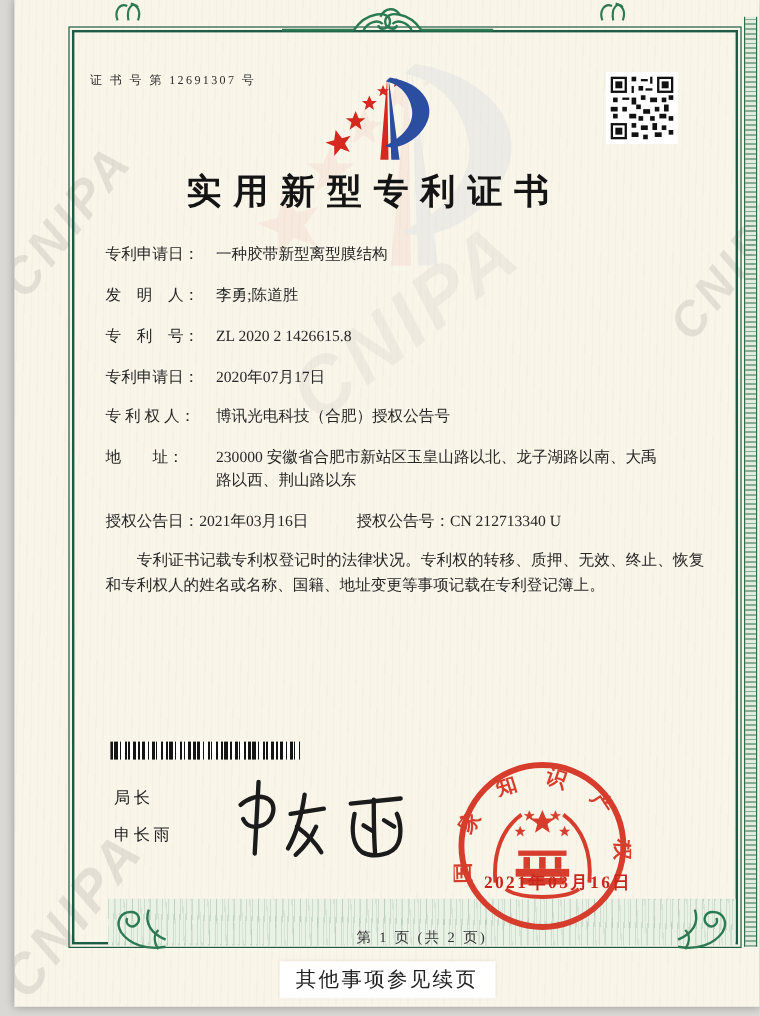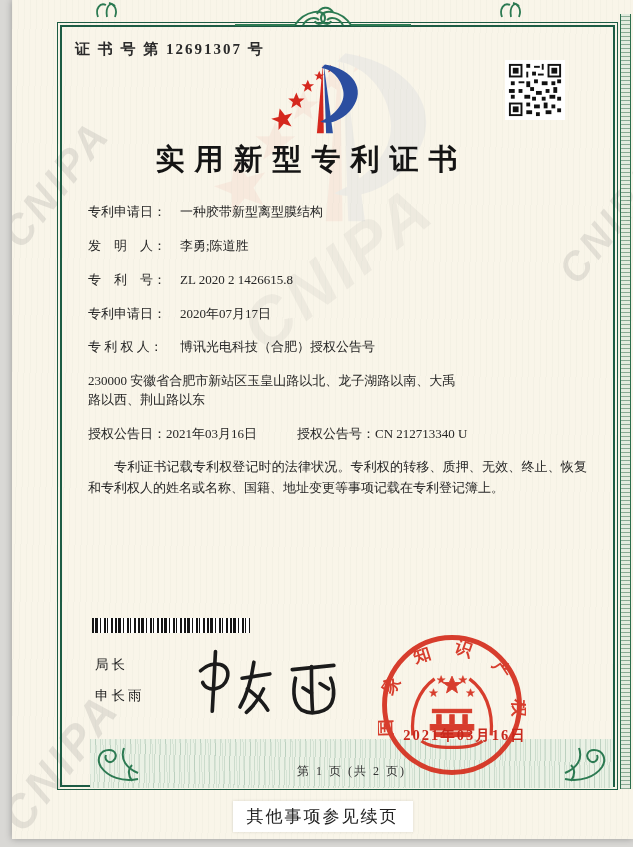--- a/index.html
+++ b/index.html
@@ -12,21 +12,21 @@
   .right-strip{position:absolute;right:2px;top:14px;bottom:50px;width:9px;z-index:1;
     border-left:1px solid #2c6e4e;border-right:1px solid #2c6e4e;
     background:repeating-linear-gradient(0deg,rgba(44,110,78,.55) 0 1.5px,#e3ecdf 1.5px 4px);}
   .wm{position:absolute;color:rgba(110,110,110,.16);font-weight:bold;font-style:italic;
     font-family:"Liberation Sans","DejaVu Sans",sans-serif;letter-spacing:4px;
     pointer-events:none;z-index:0;white-space:nowrap;}
   .wm1{left:-30px;top:160px;font-size:42px;transform:rotate(-52deg);}
   .wm2{left:528px;top:200px;font-size:40px;transform:rotate(-52deg);}
   .wm3{left:-32px;top:735px;font-size:46px;transform:rotate(-52deg);}
   .wm4{left:215px;top:230px;font-size:66px;transform:rotate(-38deg);color:rgba(120,120,120,.08);}
-  .cert-no{position:absolute;left:63px;top:40px;font-size:15px;color:#2a2a2a;letter-spacing:2px;z-index:2;font-weight:bold;}
+  .cert-no{position:absolute;left:63px;top:60px;font-size:10px;color:#2a2a2a;letter-spacing:2px;z-index:2;}
   .logo{position:absolute;left:252px;top:60px;z-index:2;}
   .logo-ghost{position:absolute;left:185px;top:40px;opacity:.05;z-index:0;}
   .qr{position:absolute;left:493px;top:60px;z-index:2;background:#fff;padding:2px;}
   .title{position:absolute;left:0;right:22px;top:140px;text-align:center;font-size:29px;
     font-weight:bold;color:#141414;letter-spacing:10px;z-index:2;}
   .content{position:absolute;left:76px;right:46px;top:203px;z-index:2;color:#262626;}
   .field-row{display:flex;margin-bottom:15px;font-size:13px;line-height:1.45;}
   .field-label{width:92px;flex:none;white-space:nowrap;}
   .field-value{flex:1;}
   .field-value.addr{max-width:378px;}
@@ -37,21 +37,21 @@
   .barcode{position:absolute;left:80px;top:618px;width:158px;height:15px;z-index:2;background:
     repeating-linear-gradient(90deg,#151515 0 2px,#fff 2px 3px,#151515 3px 6px,#fff 6px 8px,
     #151515 8px 9px,#fff 9px 12px,#151515 12px 14px,#fff 14px 15px,#151515 15px 16px,
     #fff 16px 19px,#151515 19px 21px,#fff 21px 23px);}
   .officer{position:absolute;left:83px;top:656px;font-size:13.5px;color:#222;z-index:2;}
   .officer div{margin-bottom:13px;letter-spacing:3px;}
   .signature{position:absolute;left:180px;top:643px;z-index:3;}
   .seal{position:absolute;left:366px;top:631px;z-index:3;opacity:.93;}
   .seal-date{position:absolute;left:368px;top:726px;width:170px;text-align:center;z-index:4;
     color:#c8281c;font-size:14.5px;letter-spacing:2px;font-weight:bold;}
-  .band{position:absolute;left:64px;right:20px;bottom:51px;height:49px;z-index:1;background-color:#eaf1e5;
+  .band{position:absolute;left:64px;right:20px;bottom:51px;height:39px;z-index:1;background-color:#eaf1e5;
     background-image:repeating-linear-gradient(92deg,rgba(46,110,78,.16) 0 1px,transparent 1px 5px),
     repeating-linear-gradient(88deg,rgba(46,110,78,.10) 0 1px,transparent 1px 7px);margin-left:14px;}
   .page-num{position:absolute;left:0;right:0;top:24px;text-align:center;font-size:12px;color:#333;letter-spacing:2px;}
   .flourish{position:absolute;top:2px;}
   .flourish.fl-left{left:2px;}
   .flourish.fl-right{right:2px;transform:scaleX(-1);}
   .note{position:absolute;left:50%;transform:translateX(-50%);top:801px;background:#fff;
     padding:4px 14px;font-size:17px;color:#222;letter-spacing:2px;z-index:3;box-shadow:0 0 3px rgba(0,0,0,.12);}
   .orn-top{position:absolute;left:50%;transform:translateX(-50%);top:4px;z-index:2;}
   .tuft{position:absolute;top:0;z-index:2;}
@@ -190,20 +190,21 @@
     </div>
     <div class="field-row">
       <span class="field-label">专利申请日：</span>
       <span class="field-value">2020年07月17日</span>
     </div>
     <div class="field-row">
       <span class="field-label">专 利 权 人：</span>
       <span class="field-value">博讯光电科技（合肥）授权公告号</span>
     </div>
     <div class="field-row">
+      <span class="field-label">地　　址：</span>
       <span class="field-value addr">230000 安徽省合肥市新站区玉皇山路以北、龙子湖路以南、大禹路以西、荆山路以东</span>
     </div>
     <div class="grant-row">
       <span>
         <span>授权公告日：</span><span>2021年03月16日</span>
       </span>
       <span class="grant-pair2">
         <span>授权公告号：</span><span>CN 212713340 U</span>
       </span>
     </div>

